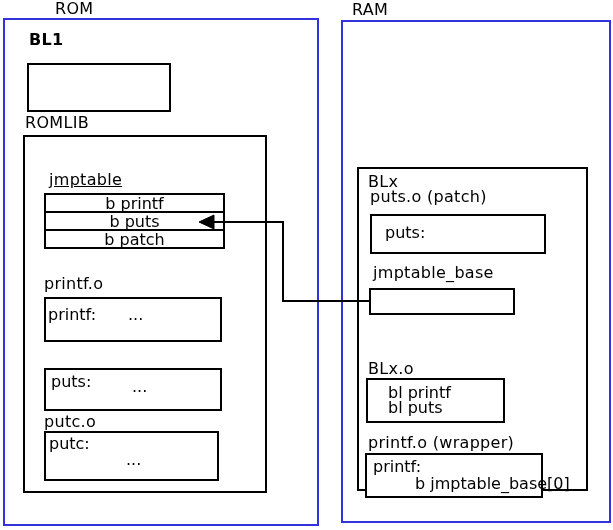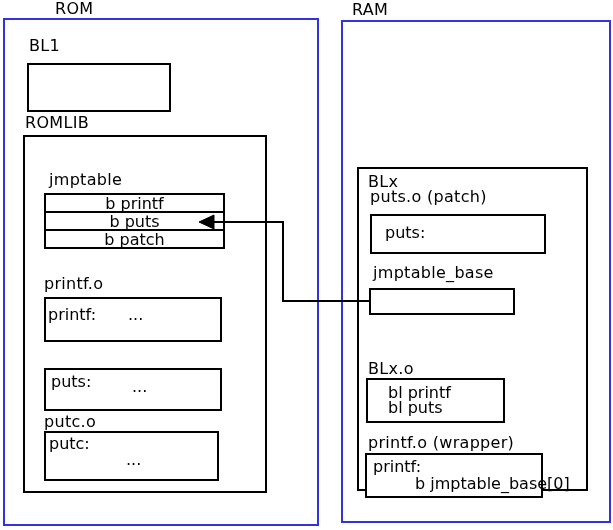--- a/index.html
+++ b/index.html
@@ -56,27 +56,27 @@
   }
 </style>
 </head>
 <body>
 
 <div id="canvas">
 
   <div class="lbl" style="left:55px; top:2px;">ROM</div>
   <div class="section-box" style="left:3px; top:18px; width:316px; height:508px;"></div>
 
-  <div class="lbl" style="left:29px; top:39px;">BL1</div>
+  <div class="lbl" style="left:29px; top:33px;font-weight:bold;">BL1</div>
   <div class="box" style="left:27px; top:63px; width:144px; height:49px;"></div>
 
   <div class="lbl" style="left:25px; top:116px;">ROMLIB</div>
   <div class="box" style="left:23px; top:135px; width:244px; height:358px;">
 
-    <div class="lbl" style="left:24px; top:36px;">jmptable</div>
+    <div class="lbl" style="left:24px; top:36px;text-decoration:underline;">jmptable</div>
     <div class="abs" style="left:19px; top:56px; width:181px;">
       <div class="jmp-row">b printf</div>
       <div class="jmp-row">b puts</div>
       <div class="jmp-row">b patch</div>
     </div>
 
     <div class="lbl" style="left:19px; top:140px;">printf.o</div>
     <div class="box" style="left:19px; top:160px; width:178px; height:45px;">
       <div class="inner-text" style="left:2px; top:9px;">printf:</div>
       <div class="inner-text" style="left:82px; top:9px;">...</div>

